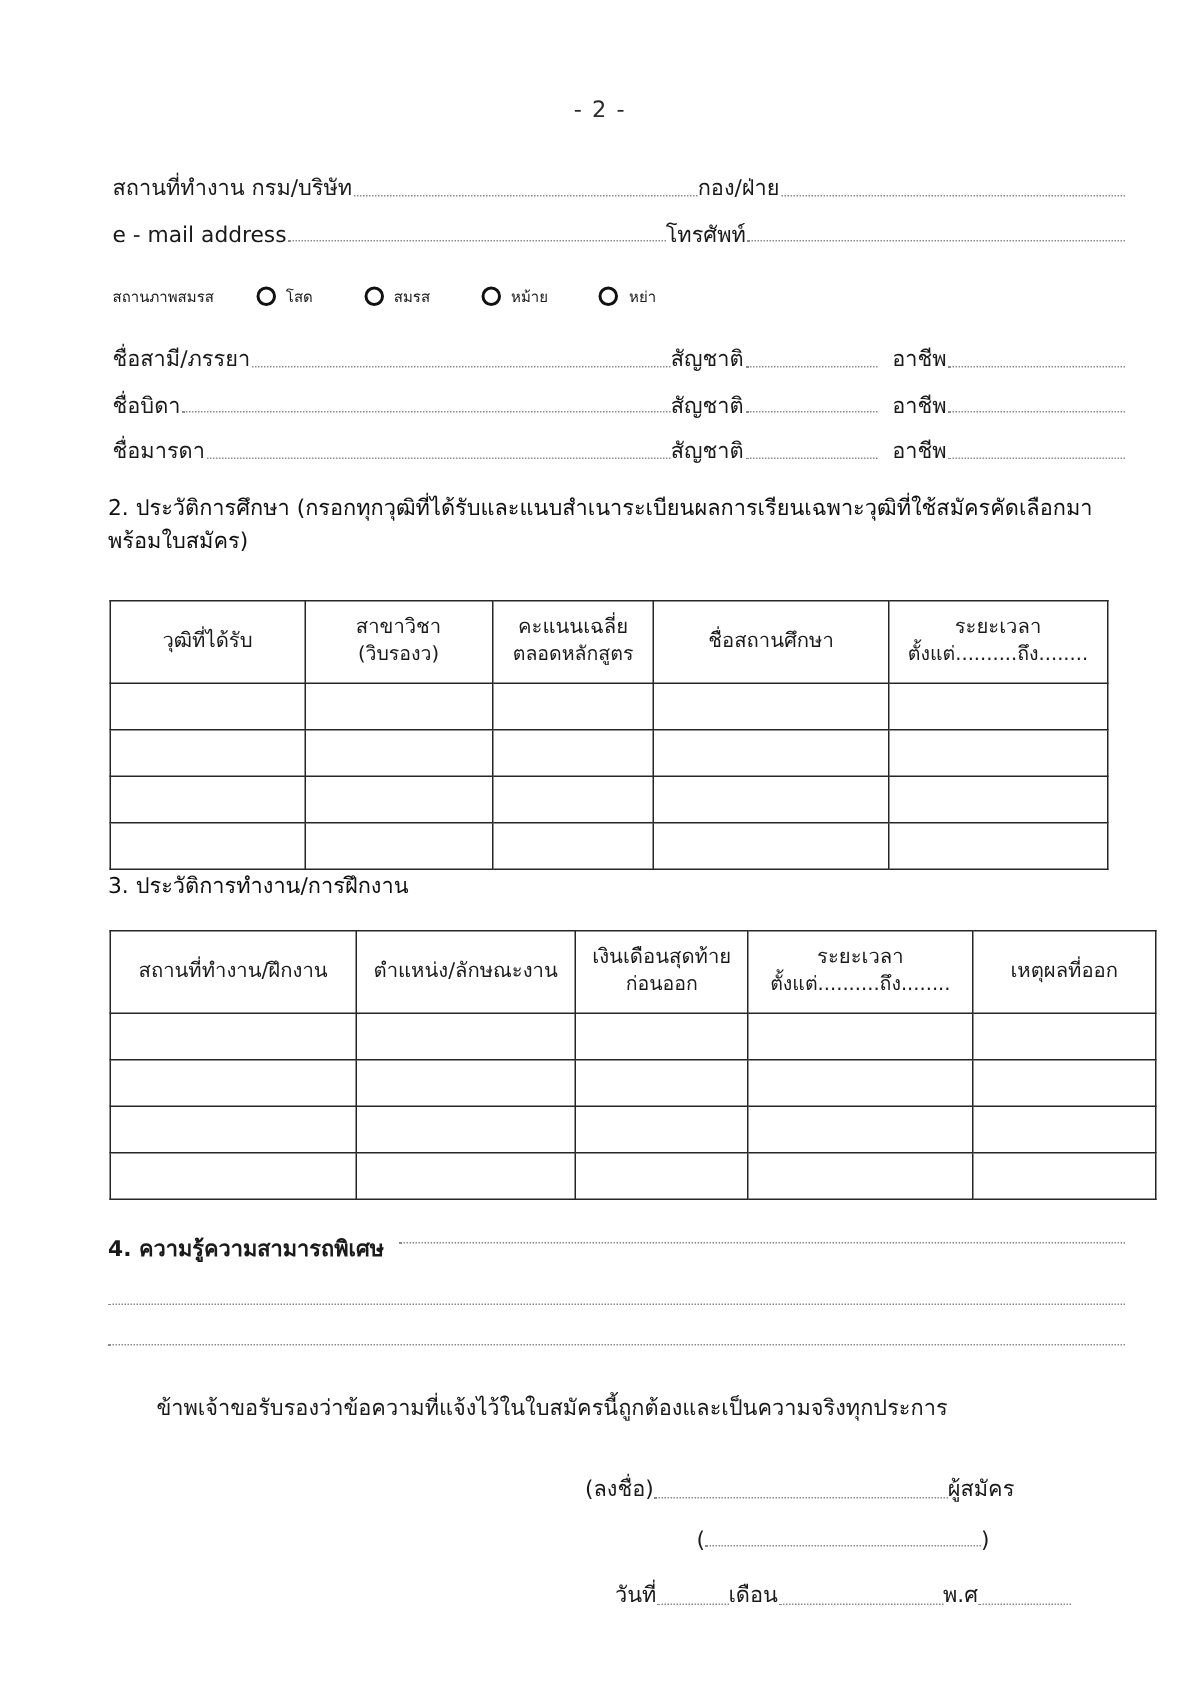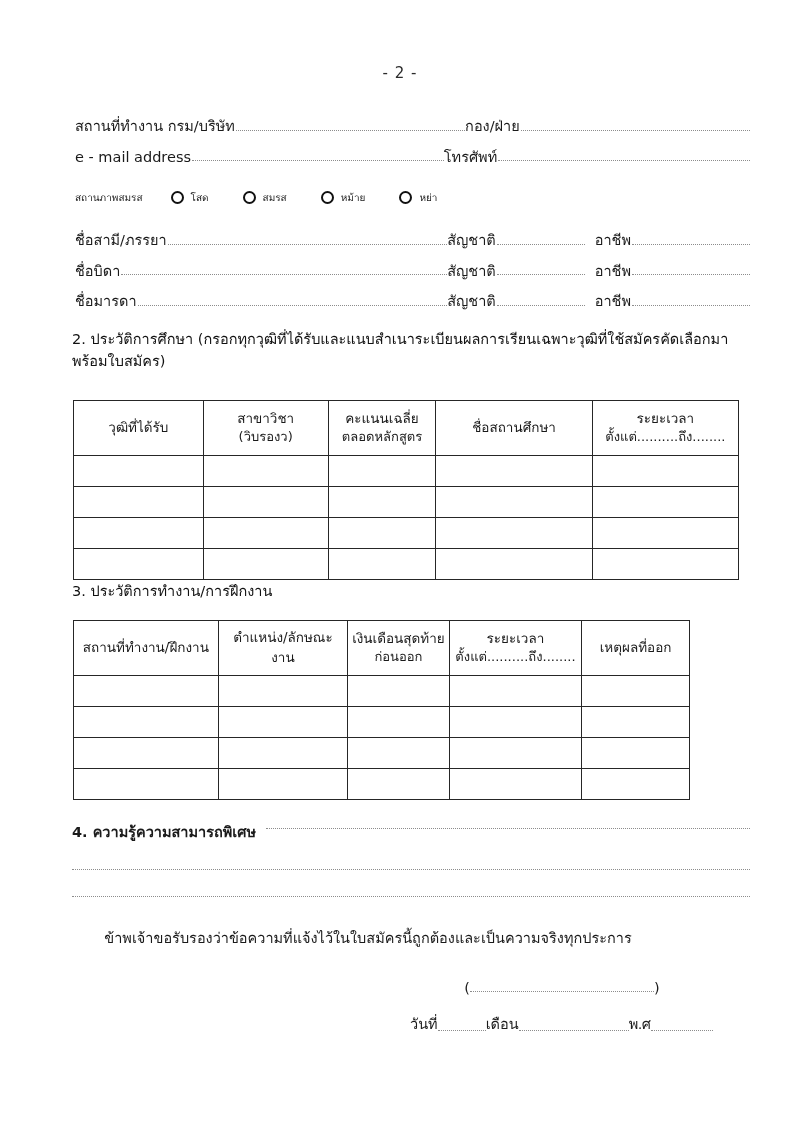--- a/index.html
+++ b/index.html
@@ -134,21 +134,21 @@
   table.form-table th {
     font-weight: normal;
     height: 54px;
     line-height: 1.45;
   }
   table.form-table td { height: 30px; }
   .th-line { display: block; }
   .th-sub { display: block; font-size: 13px; }
 
   #edu-table { left: 73px; top: 388px; width: 666px; margin-top: 12px; }
-  #work-table { left: 73px; top: 620px; width: 617px; }
+  #work-table { left: 73px; top: 620px; width: 698px; }
 
   
   #sec4-block {
     position: absolute;
     left: 72px;
     top: 820px;
     width: 678px;
   }
   #sec4-block .head-row {
     display: flex;
@@ -190,21 +190,21 @@
     white-space: nowrap;
     margin-bottom: 16px;
   }
   .sig-row .lbl { flex: 0 0 auto; }
   .sig-row.center-row { justify-content: center; padding-left: 14px; }
   .sig-dots-long { flex: 0 0 196px; border-bottom: 1px dotted #8c8c8c; position: relative; top: -4px; height: 1px; }
   .sig-dots-paren { flex: 0 0 184px; border-bottom: 1px dotted #8c8c8c; position: relative; top: -4px; height: 1px; }
   .sig-dots-day { flex: 0 0 48px; border-bottom: 1px dotted #8c8c8c; position: relative; top: -4px; height: 1px; }
   .sig-dots-month { flex: 0 0 110px; border-bottom: 1px dotted #8c8c8c; position: relative; top: -4px; height: 1px; }
   .sig-dots-year { flex: 0 0 62px; border-bottom: 1px dotted #8c8c8c; position: relative; top: -4px; height: 1px; }
-  .sig-row.date-row { padding-left: 20px; font-family: Liberation Serif, serif; }
+  .sig-row.date-row { padding-left: 20px; }
 </style>
 </head>
 <body>
 
 <div class="page">
 
   <div class="page-number">- 2 -</div>
 
   <div class="contact-block">
 
@@ -415,20 +415,25 @@
       <span class="dots"></span>
     </div>
     <div class="blank-line"></div>
     <div class="blank-line"></div>
   </div>
 
   <div class="certify">ข้าพเจ้าขอรับรองว่าข้อความที่แจ้งไว้ในใบสมัครนี้ถูกต้องและเป็นความจริงทุกประการ</div>
 
   <div class="signature-block">
 
+    <div class="sig-row">
+      <span class="lbl">(ลงชื่อ)</span>
+      <span class="sig-dots-long"></span>
+      <span class="lbl">ผู้สมัคร</span>
+    </div>
 
     <div class="sig-row center-row">
       <span class="lbl">(</span>
       <span class="sig-dots-paren"></span>
       <span class="lbl">)</span>
     </div>
 
     <div class="sig-row date-row">
       <span class="lbl">วันที่</span>
       <span class="sig-dots-day"></span>

